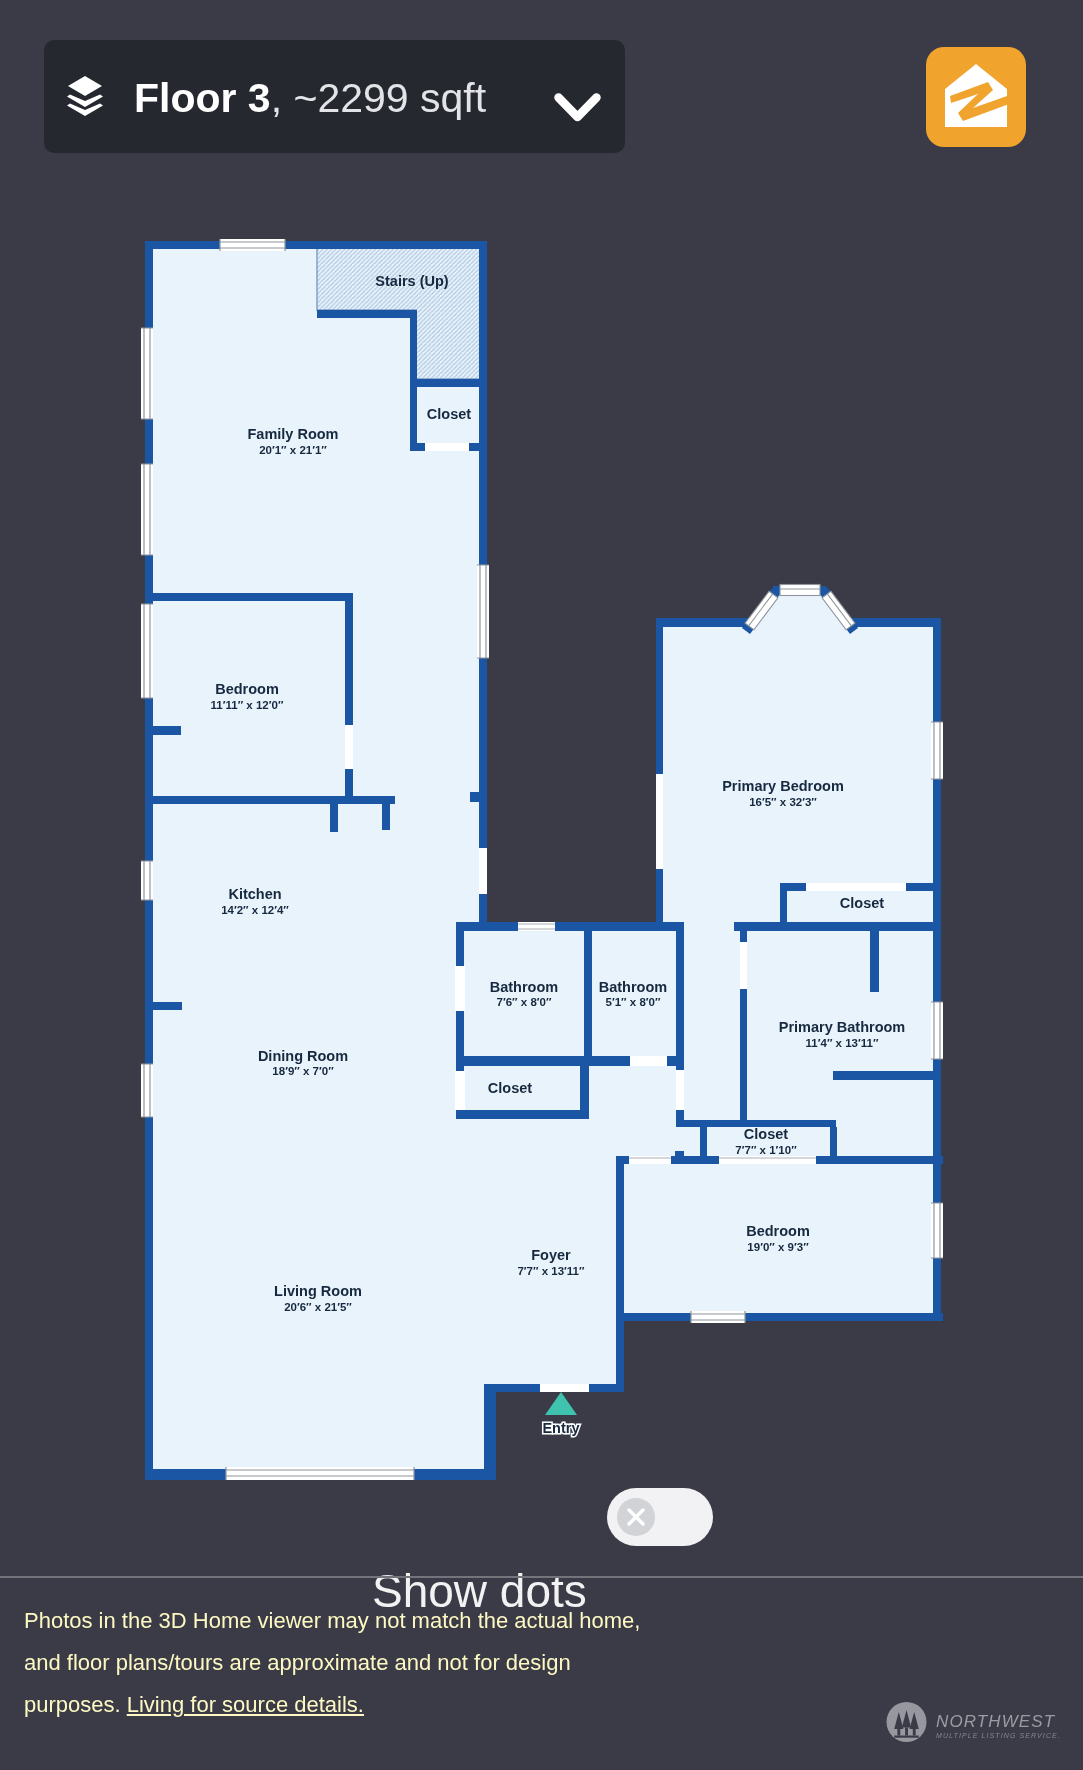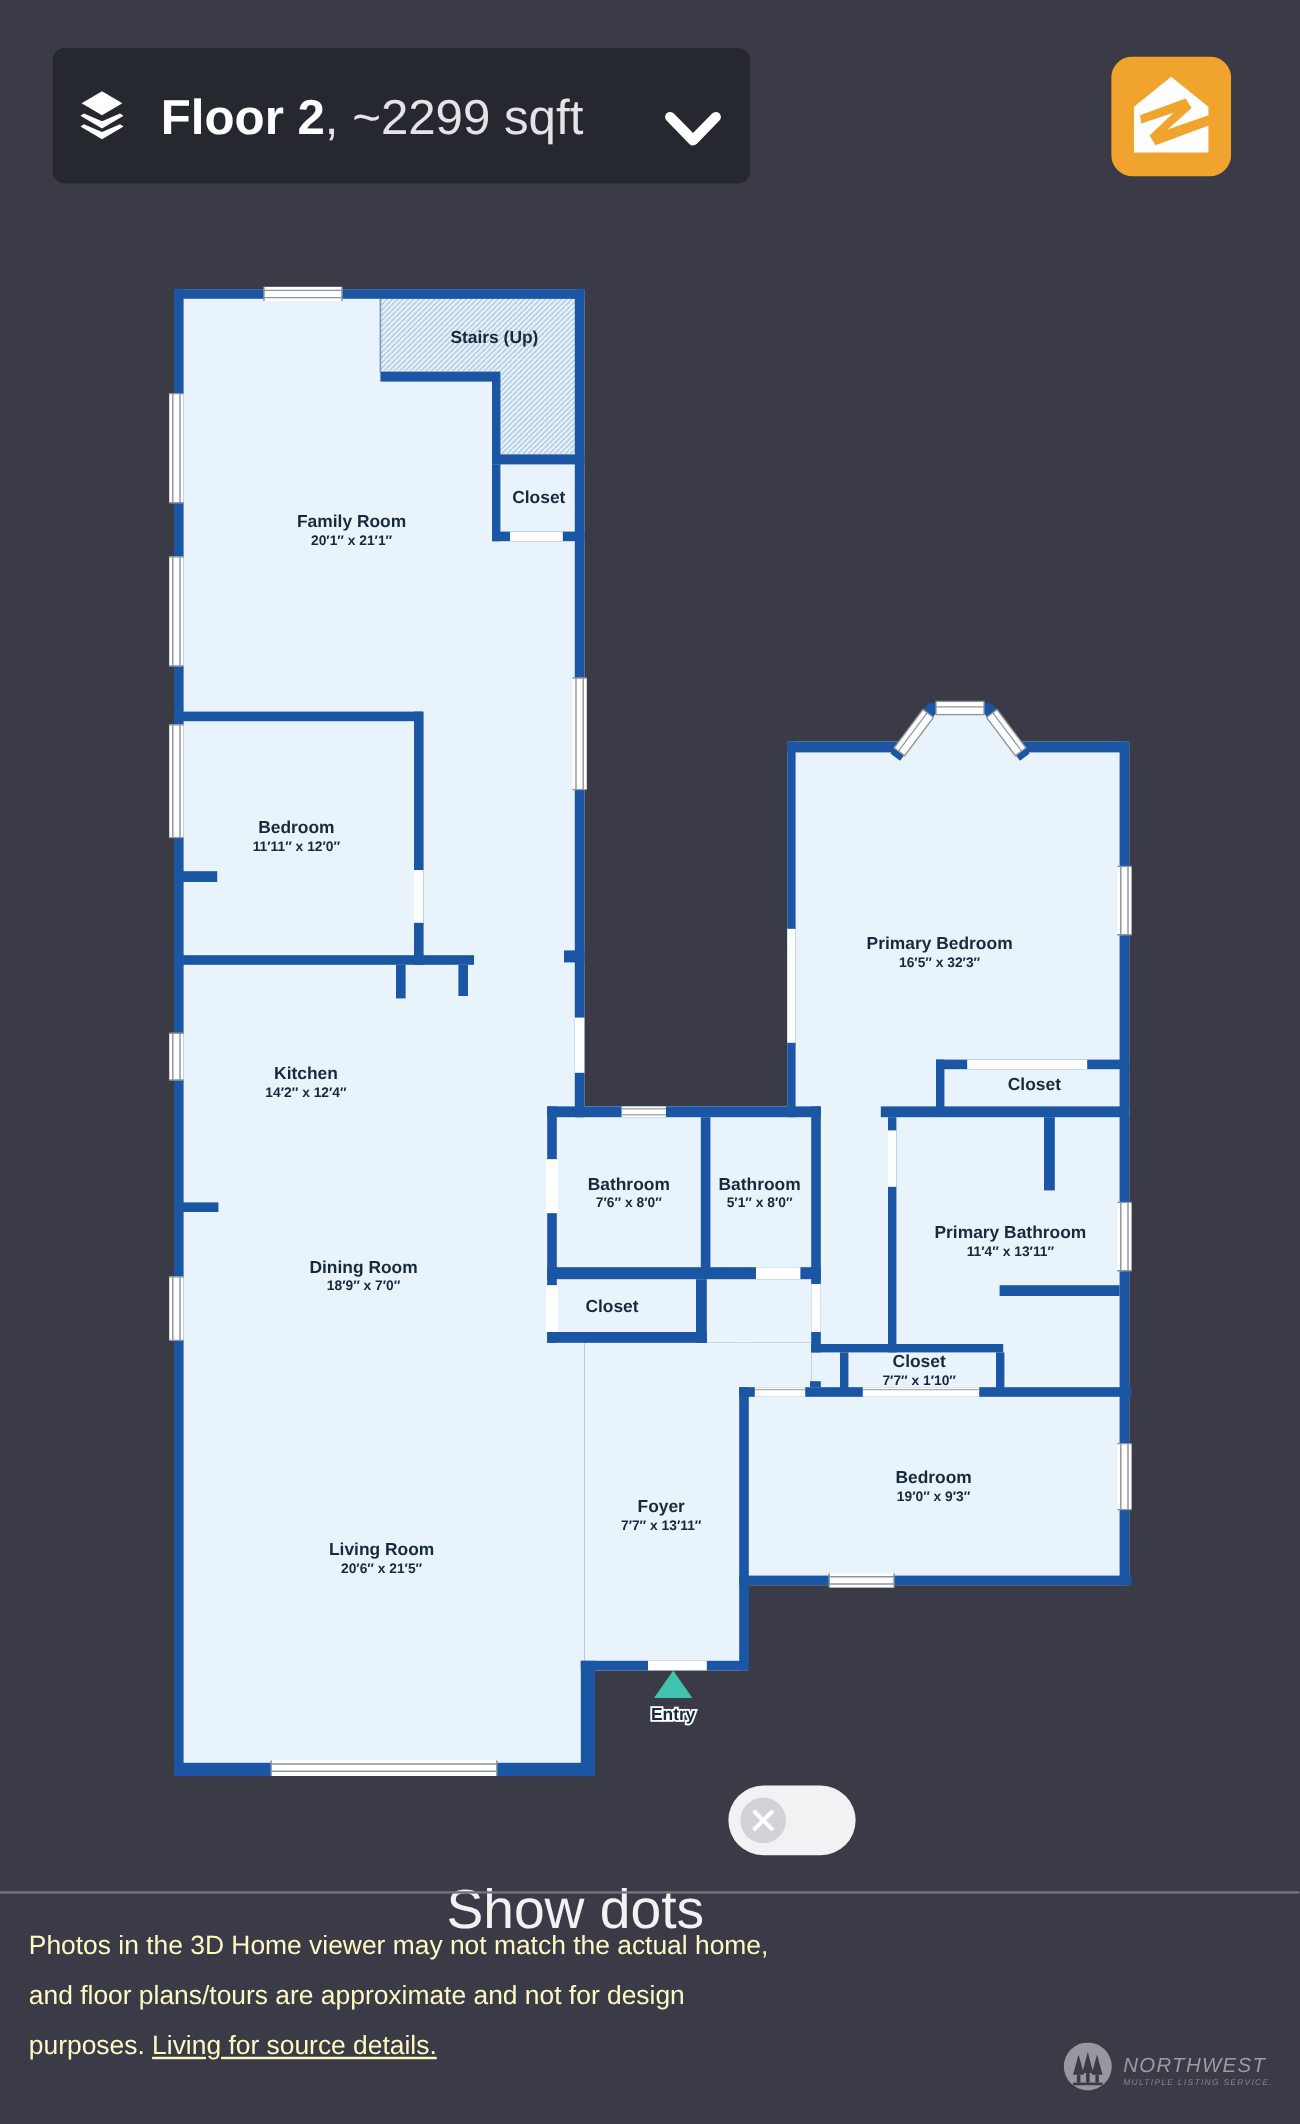--- a/index.html
+++ b/index.html
@@ -321,21 +321,21 @@
 <div class="abs" style="left:44px;top:40px;width:581px;height:113px;background:#262830;border-radius:10px;"></div>
 
 <div class="abs" style="left:67px;top:75px;">
 <svg width="36" height="42" viewBox="0 0 36 42">
 <polygon points="18,1 35,11 18,21 1,11" fill="#ffffff"></polygon>
 <path d="M3,19.5 L0,21.5 L18,32 L36,21.5 L33,19.5 L18,26 Z" fill="#ffffff"></path>
 <path d="M3,28.5 L0,30.5 L18,41 L36,30.5 L33,28.5 L18,35 Z" fill="#ffffff"></path>
 </svg>
 </div>
 
-<div class="abs" style="left:134px;top:75px;font-size:41px;color:#ffffff;white-space:nowrap;"><b>Floor 2</b><span style="color:#e3e4e7;">, ~2299 sqft</span></div>
+<div class="abs" style="left:134px;top:75px;font-size:41px;color:#ffffff;white-space:nowrap;"><b>Floor 3</b><span style="color:#e3e4e7;">, ~2299 sqft</span></div>
 
 <div class="abs" style="left:554px;top:93px;">
 <svg width="47" height="30" viewBox="0 0 47 30">
 <polyline points="4.5,4.5 23.5,24 42.5,4.5" fill="none" stroke="#ffffff" stroke-width="8.5" stroke-linecap="round" stroke-linejoin="round"></polyline>
 </svg>
 </div>
 
 <div class="abs" style="left:926px;top:47px;">
 <svg width="100" height="100" viewBox="0 0 100 100">
 <rect x="0" y="0" width="100" height="100" rx="18" fill="#f0a42e"></rect>

